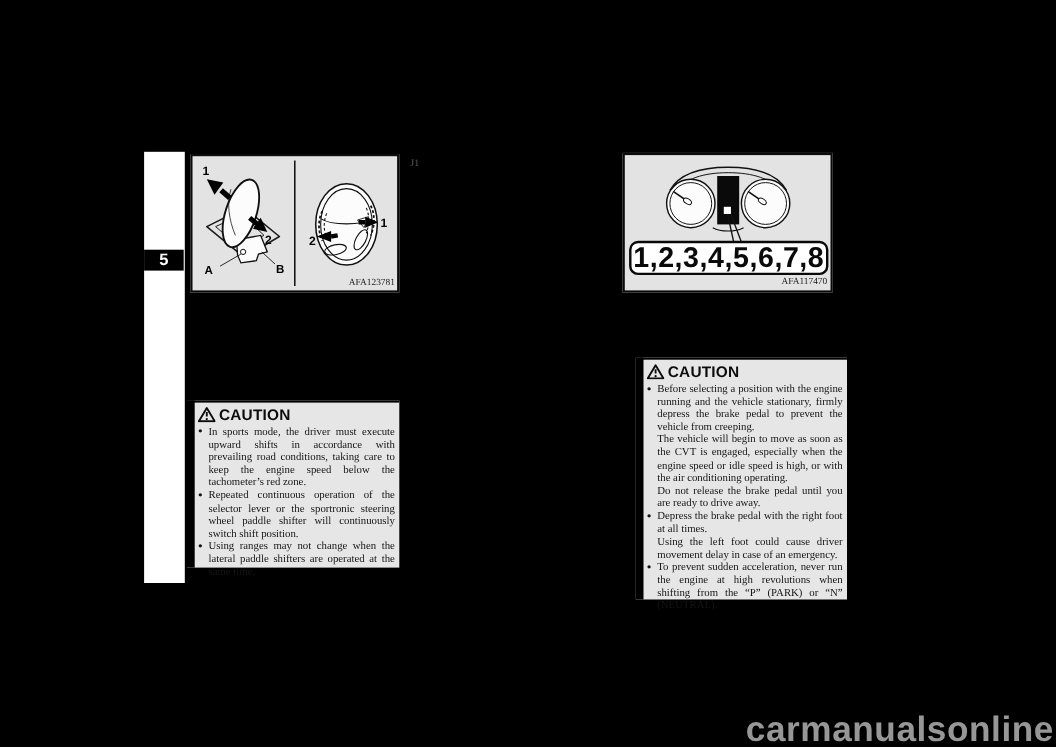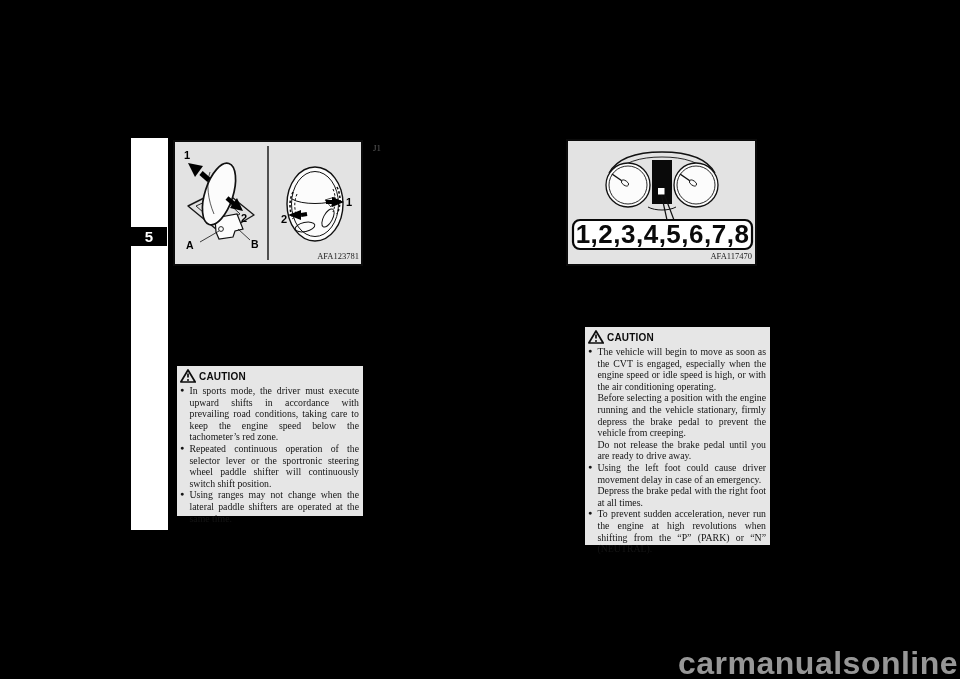--- a/index.html
+++ b/index.html
@@ -20,21 +20,21 @@
 
   .page-ref{position:absolute;left:373px;top:143px;color:#5c5c5c;font-size:9px;
             font-family:"Liberation Serif",serif;}
 
   
   .caution{position:absolute;background:#e6e6e6;border-top:2px solid #000;border-left:7px solid #000;
            box-sizing:border-box;color:#141414;}
   #caution-left{left:170px;top:364px;width:193px;height:152px;}
   #caution-right{left:578px;top:325px;width:192px;height:220px;}
   .caution-title{display:flex;align-items:center;gap:3px;padding:3px 4px 1px 3px;}
-  .caution-title .t{font-family:"Liberation Sans",sans-serif;font-weight:bold;font-size:10px;
+  .caution-title .t{font-family:"Liberation Sans",sans-serif;font-weight:bold;font-size:14px;
                     letter-spacing:0.2px;color:#0c0c0c;}
   .caution-body{padding:1px 4px 0 3px;font-size:9.8px;line-height:11.6px;text-align:justify;}
   .bullet-item{position:relative;padding-left:9.5px;}
   .bullet-glyph{position:absolute;left:0;top:0;font-size:7px;line-height:11.6px;}
   .para{margin:0;}
 
   .watermark{position:absolute;left:678px;top:645px;font-family:"Liberation Sans",sans-serif;
              font-weight:bold;font-size:32px;letter-spacing:0.5px;color:#979797;}
 
   text{font-family:"Liberation Sans",sans-serif;}
@@ -178,28 +178,28 @@
       <svg width="16" height="14" viewBox="0 0 16 14">
         <path d="M8,1 L15.2,13 H0.8 Z" fill="none" stroke="#0c0c0c" stroke-width="1.7" stroke-linejoin="round"></path>
         <line x1="8" y1="4.6" x2="8" y2="8.6" stroke="#0c0c0c" stroke-width="1.7"></line>
         <circle cx="8" cy="11" r="1" fill="#0c0c0c"></circle>
       </svg>
       <span class="t">CAUTION</span>
     </div>
     <div class="caution-body">
       <div class="bullet-item">
         <span class="bullet-glyph">●</span>
+        <p class="para">Before selecting a position with the engine running and the vehicle stationary, firmly depress the brake pedal to prevent the vehicle from creeping.</p>
         <p class="para">The vehicle will begin to move as soon as the CVT is engaged, especially when the engine speed or idle speed is high, or with the air conditioning operating.</p>
-        <p class="para">Before selecting a position with the engine running and the vehicle stationary, firmly depress the brake pedal to prevent the vehicle from creeping.</p>
         <p class="para">Do not release the brake pedal until you are ready to drive away.</p>
       </div>
       <div class="bullet-item">
         <span class="bullet-glyph">●</span>
+        <p class="para">Depress the brake pedal with the right foot at all times.</p>
         <p class="para">Using the left foot could cause driver movement delay in case of an emergency.</p>
-        <p class="para">Depress the brake pedal with the right foot at all times.</p>
       </div>
       <div class="bullet-item">
         <span class="bullet-glyph">●</span>
         <p class="para">To prevent sudden acceleration, never run the engine at high revolutions when shifting from the “P” (PARK) or “N” (NEUTRAL).</p>
       </div>
     </div>
   </div>
 
   <div class="watermark">carmanualsonline.info</div>
 

